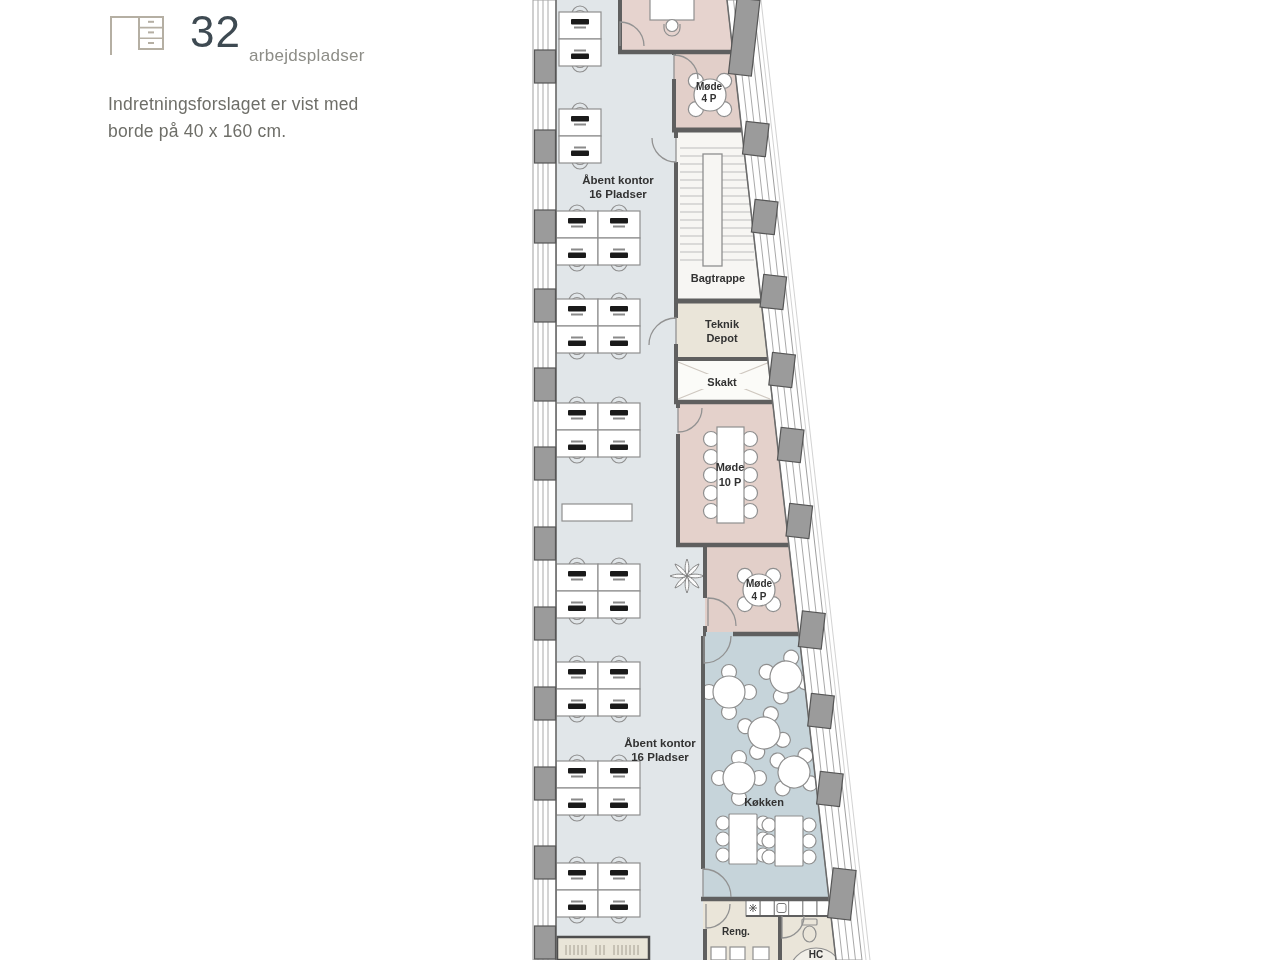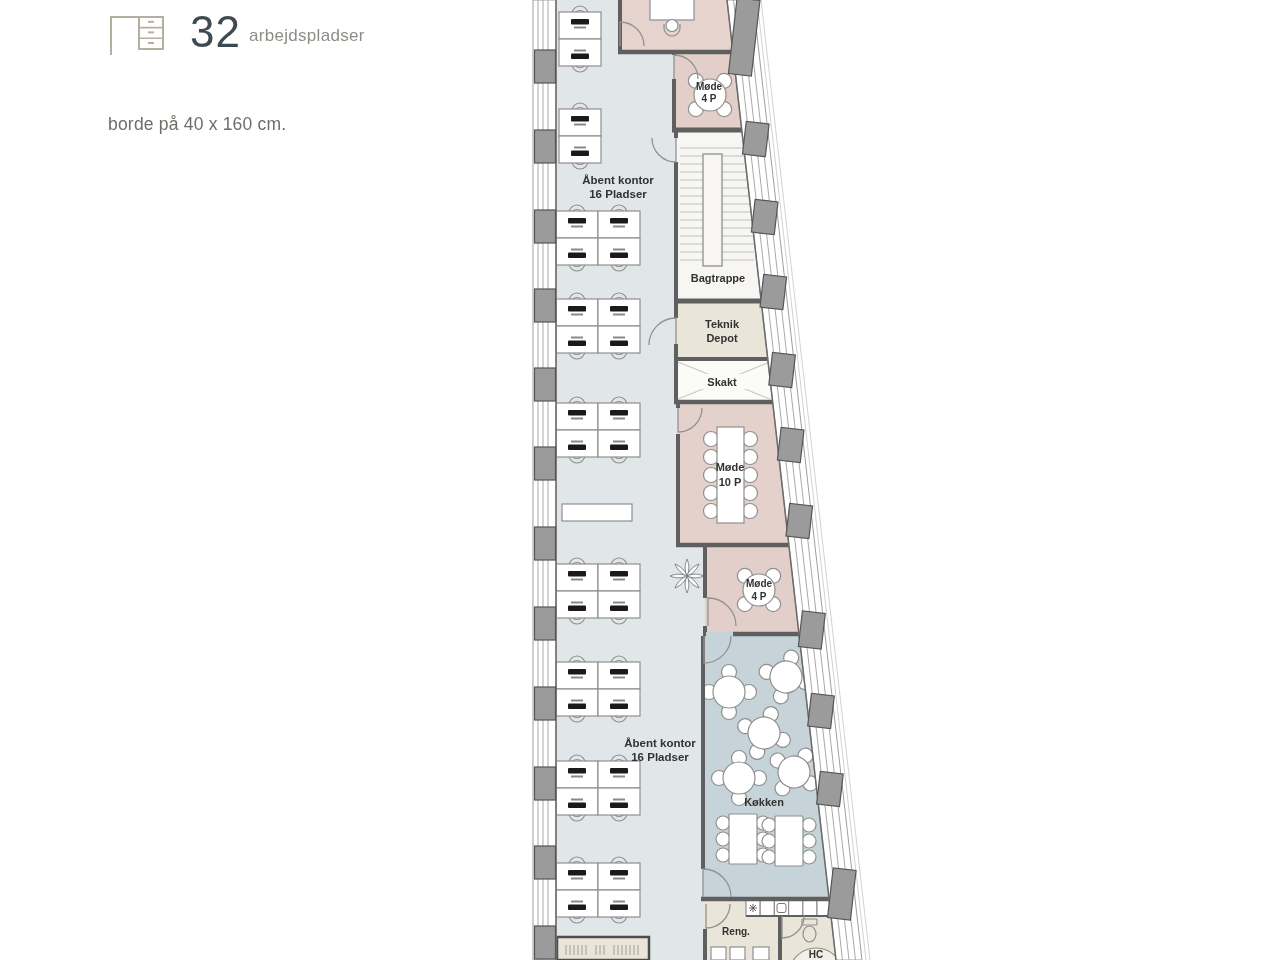--- a/index.html
+++ b/index.html
@@ -5,21 +5,21 @@
   html,body{margin:0;padding:0;background:#fff;}
   .canvas{position:relative;width:1280px;height:960px;background:#ffffff;overflow:hidden;
           font-family:"Liberation Sans",sans-serif;}
   .plan-svg{position:absolute;left:0;top:0;}
 
   
   .legend{position:absolute;left:108px;top:10px;width:360px;}
   .legend-top{display:flex;align-items:flex-start;}
   .desk-icon{flex:0 0 auto;margin-top:3px;}
   .count{font-size:44px;line-height:44px;font-weight:300;color:#3e4a52;margin-left:24px;letter-spacing:1px;}
-  .count-label{font-size:17px;color:#8d8d87;margin-left:8px;margin-top:16px;letter-spacing:.3px;}
+  .count-label{font-size:17px;color:#8d8d87;margin-left:8px;margin-top:36px;letter-spacing:.3px;}
   .note{margin:25px 0 0 0;font-size:17.5px;line-height:27px;color:#6e6e68;letter-spacing:.2px;}
 
   
   .wf{fill:#ffffff;stroke:#8f8f8f;stroke-width:1.2;}
   .st{fill:none;stroke:#8f8f8f;stroke-width:1.2;}
   .mn{fill:#1a1a1a;}
   .kb{fill:#8a8a8a;}
   .door{fill:none;stroke:#929292;stroke-width:1.3;}
   .win{stroke:#a9a9a9;stroke-width:1;fill:none;}
   .pillar{fill:#9b9b9b;stroke:#565656;stroke-width:1.2;}
@@ -39,21 +39,21 @@
         <rect x="31" y="4" width="24" height="32" fill="none" stroke="#b5afa3" stroke-width="2"></rect>
         <path d="M31,14.6 H55 M31,25.3 H55" stroke="#b5afa3" stroke-width="1.6"></path>
         <rect x="40" y="7.8" width="6" height="2" fill="#b5afa3"></rect>
         <rect x="40" y="18.4" width="6" height="2" fill="#b5afa3"></rect>
         <rect x="40" y="29" width="6" height="2" fill="#b5afa3"></rect>
       </svg>
       <span class="count">32</span>
       <span class="count-label">arbejdspladser</span>
     </div>
     <p class="note">
-      <br>
+      <span>Indretningsforslaget er vist med</span><br>
       <span>borde på 40 x 160 cm.</span>
     </p>
   </div>
 
   <svg class="plan-svg" width="1280" height="960" viewBox="0 0 1280 960">
 
     <defs>
 
       <g id="ch">
         <path class="st" d="M-8,3 V-1 A8,8 0 0 1 8,-1 V3"></path>

